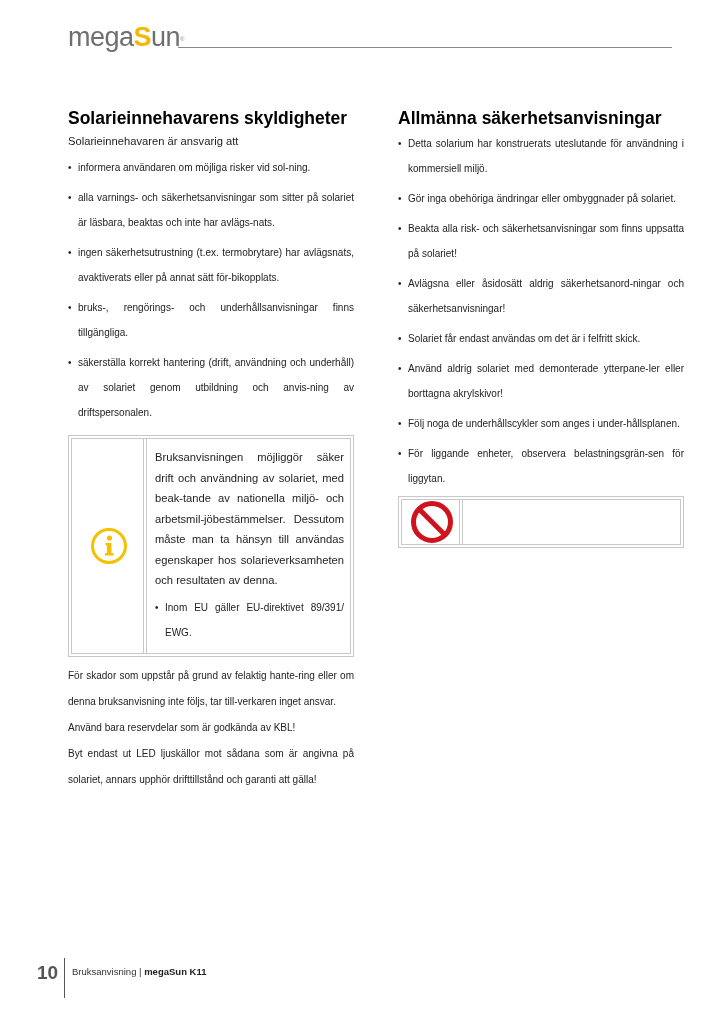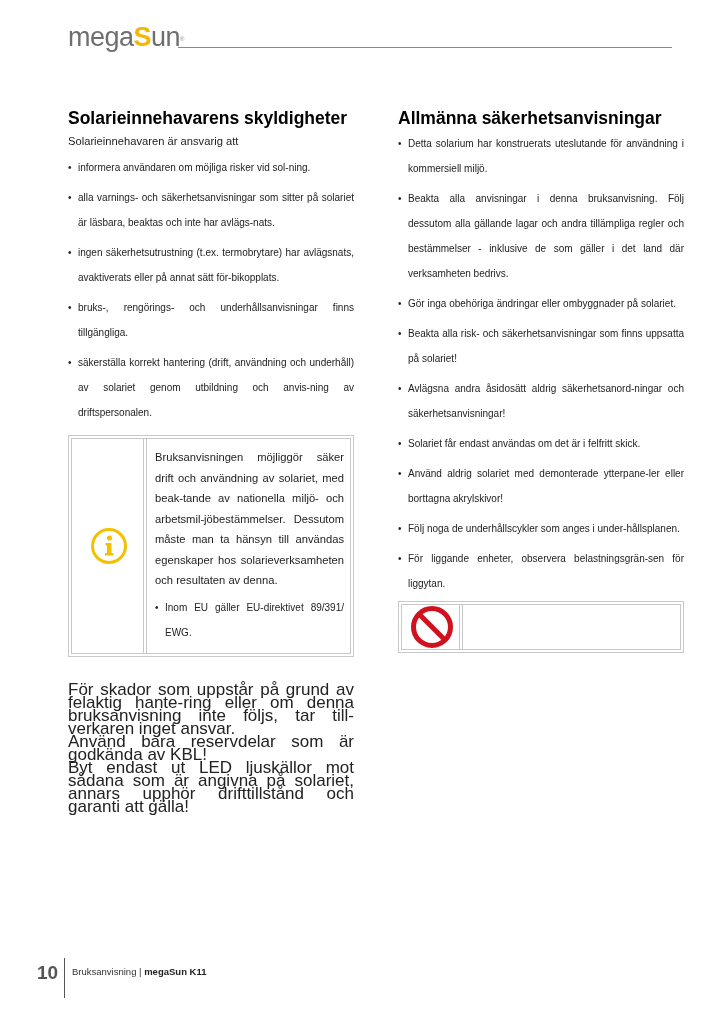--- a/index.html
+++ b/index.html
@@ -47,21 +47,21 @@
     .notice-icon::after {
       content: ""; position: absolute; right: 2px; top: 0; bottom: 0; width: 1px; background: #c8c8c8;
     }
     .notice-text {
       flex: 1; padding: 8px 6px 8px 8px; font-size: 11.2px; line-height: 20.5px; text-align: justify;
     }
     .notice-text p { margin: 0; }
     .notice-text ul.bullets li { margin-bottom: 0; }
 
     .col-left .notice { margin-top: 10px; }
-    .after-notice { margin-top: 26px; font-size: 17px; line-height: 13px; text-align: justify; }
+    .after-notice { margin-top: 6px; font-size: 10px; line-height: 26px; text-align: justify; }
     .after-notice p { margin: 0; }
 
     .right-notice-icon { width: 60px; flex: 0 0 60px; }
 
     .footer-page {
       position: absolute; left: 37px; top: 962px; font-size: 19px; font-weight: bold; color: #555;
     }
     .footer-rule { position: absolute; left: 64px; top: 958px; width: 1px; height: 40px; background: #555; }
     .footer-text {
       position: absolute; left: 72px; top: 966px; font-size: 9.5px; color: #333;
@@ -109,24 +109,23 @@
     <p>För skador som uppstår på grund av felaktig hante-ring eller om denna bruksanvisning inte följs, tar till-verkaren inget ansvar.</p>
     <p>Använd bara reservdelar som är godkända av KBL!</p>
     <p>Byt endast ut LED ljuskällor mot sådana som är angivna på solariet, annars upphör drifttillstånd och garanti att gälla!</p>
   </div>
 </div>
 
 <div class="col col-right">
   <h2>Allmänna säkerhetsanvisningar</h2>
   <ul class="bullets">
     <li>Detta solarium har konstruerats uteslutande för användning i kommersiell miljö.</li>
-    <li>Beakta alla anvisningar i denna bruksanvisning. Följ dessutom alla gällande lagar och andra tillämpliga regler och bestämmelser - inklusive de som gäller i det land där verksamheten bedrivs.</li>
     <li>Gör inga obehöriga ändringar eller ombyggnader på solariet.</li>
     <li>Beakta alla risk- och säkerhetsanvisningar som finns uppsatta på solariet!</li>
-    <li>Avlägsna andra åsidosätt aldrig säkerhetsanord-ningar och säkerhetsanvisningar!</li>
+    <li>Avlägsna eller åsidosätt aldrig säkerhetsanord-ningar och säkerhetsanvisningar!</li>
     <li>Solariet får endast användas om det är i felfritt skick.</li>
     <li>Använd aldrig solariet med demonterade ytterpane-ler eller borttagna akrylskivor!</li>
     <li>Följ noga de underhållscykler som anges i under-hållsplanen.</li>
     <li>För liggande enheter, observera belastningsgrän-sen för liggytan.</li>
   </ul>
 
   <div class="notice" style="margin-top:4px;">
     <div class="notice-inner">
       <div class="notice-icon right-notice-icon">
         <svg width="44" height="44" viewBox="0 0 44 44">

